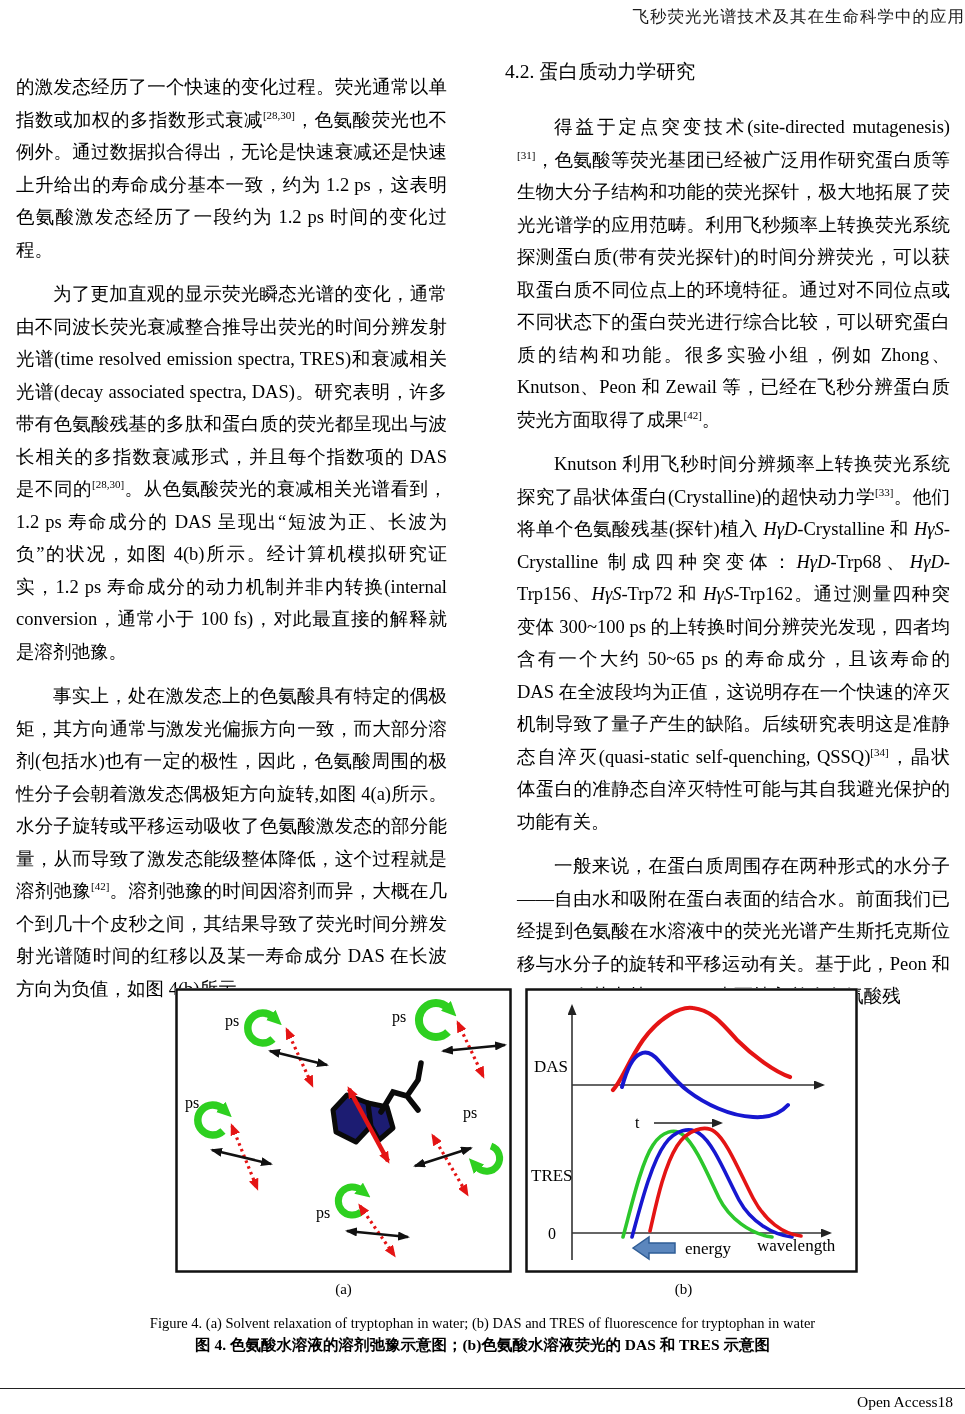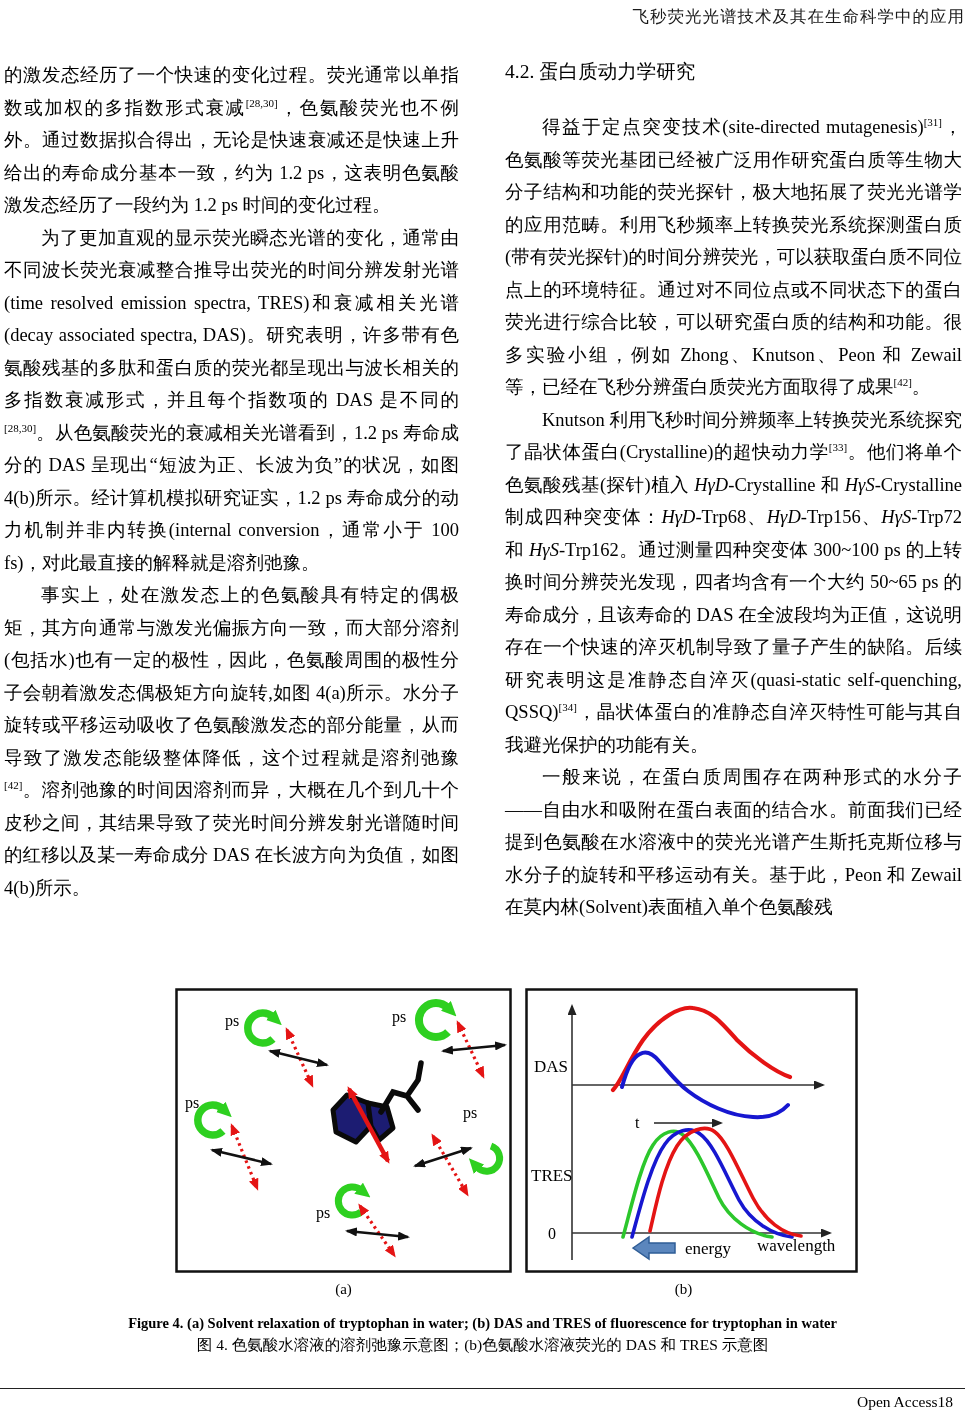--- a/index.html
+++ b/index.html
@@ -3,32 +3,32 @@
 <meta charset="utf-8">
 <style>
   html,body{margin:0;padding:0;background:#ffffff;}
   .page{position:relative;width:965px;height:1414px;background:#fff;overflow:hidden;
         font-family:"Liberation Serif","DejaVu Serif",serif;color:#000;}
   .header-title{position:absolute;top:6px;left:0;width:100%;text-align:right;
         font-size:16.5px;color:#1a1a1a;letter-spacing:1px;}
   .col{position:absolute;top:59px;font-size:18.5px;line-height:32.5px;text-align:justify;}
   .col-left{left:4px;width:455px;}
   .col-right{left:505px;width:457px;}
-  .para{margin:0;text-indent:2em;}
+  .para{margin:12px;text-indent:2em;}
   .para.no-indent{text-indent:0;}
   .para sup{font-size:11px;line-height:0;vertical-align:super;}
   .sec-heading{margin:0 0 26px 0;font-size:19.5px;line-height:26px;font-weight:normal;}
   .figure{position:absolute;left:175px;top:988px;background:#fff;}
   .panels{display:flex;gap:13px;}
   .panel-labels{display:flex;gap:5px;margin-top:8px;font-size:15px;}
   .panel-labels div{text-align:center;}
   .pl-a{width:337px;} .pl-b{width:333px;}
   .caption{position:absolute;top:1313px;left:0;width:100%;text-align:center;}
-  .cap-en{font-weight:bold;font-size:14.5px;line-height:20px;}
-  .cap-zh{font-weight:normal;font-size:15.5px;line-height:24px;}
+  .cap-en{font-weight:normal;font-size:14.5px;line-height:20px;}
+  .cap-zh{font-weight:bold;font-size:15.5px;line-height:24px;}
   .footer{position:absolute;top:1388px;left:0;width:965px;border-top:1.5px solid #222;
         display:flex;justify-content:flex-end;box-sizing:border-box;
         padding:4px 12px 0 5px;font-size:15.5px;}
   svg text{font-family:"Liberation Serif","DejaVu Serif",serif;}
 </style>
 </head>
 <body>
 
 <div class="page">
 

